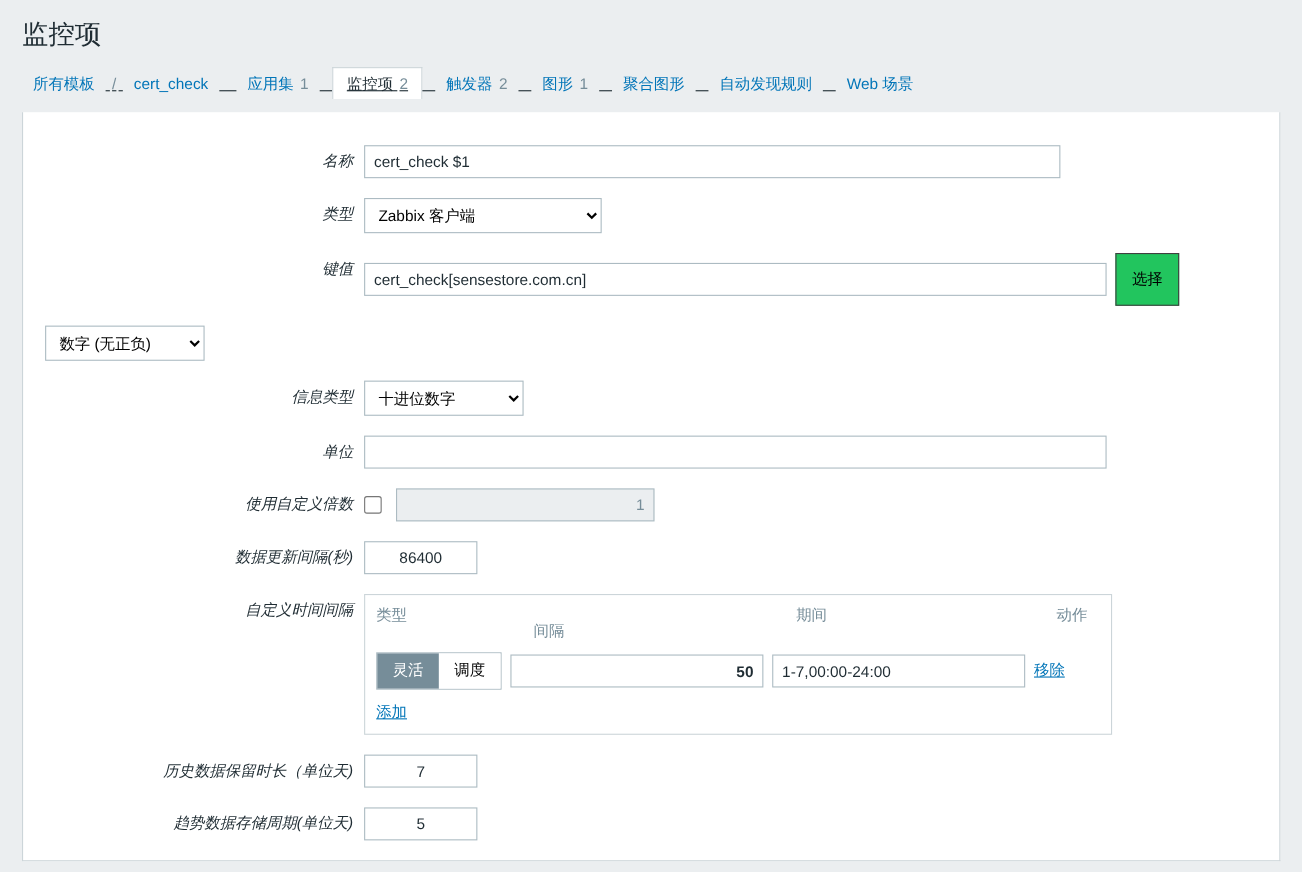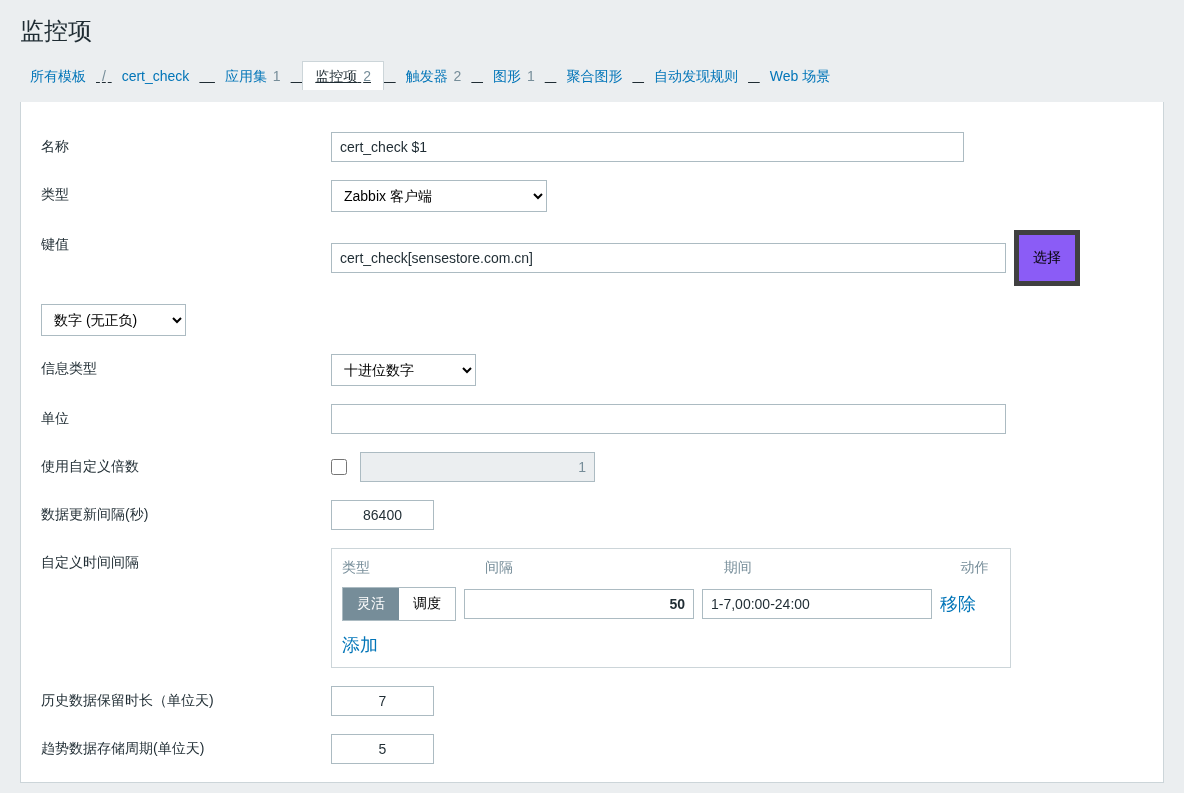--- a/index.html
+++ b/index.html
@@ -49,23 +49,25 @@
       border: 1px solid #ccd5d9;
       border-top: none;
     }
     .form-row {
       display: flex;
       align-items: flex-start;
       margin-bottom: 18px;
     }
     .form-label {
       width: 290px;
+      text-align: right;
       padding-right: 10px;
       padding-top: 6px;
       color: #1f2c33;
+      font-style: italic;
     }
     .form-field {
       flex: 1;
       display: flex;
       align-items: center;
       gap: 8px;
     }
     input[type="text"] {
       border: 1px solid #acbbc2;
       padding: 6px 8px;
@@ -88,38 +90,38 @@
       background: #fff;
       min-width: 145px;
       height: 32px;
     }
     input[type="checkbox"] {
       width: 16px;
       height: 16px;
       margin-right: 5px;
     }
     .btn {
-      border: 5px solid #404040;
-      background: #8b5cf6;
+      border: 1px solid #404040;
+      background: #22c55e;
       padding: 14px 14px;
       font-size: 14px;
       cursor: pointer;
     }
     .interval-table {
       border: 1px solid #ccd5d9;
       padding: 10px;
       width: 680px;
     }
     .interval-header {
       display: flex;
       margin-bottom: 10px;
       color: #768d99;
     }
     .interval-header > div:nth-child(1) { width: 145px; }
-    .interval-header > div:nth-child(2) { width: 242px; }
+    .interval-header > div:nth-child(2) { width: 242px; margin-top: 14px; }
     .interval-header > div:nth-child(3) { width: 240px; }
     .interval-header > div:nth-child(4) { width: 40px; }
     .interval-row {
       display: flex;
       align-items: center;
       gap: 8px;
       margin-bottom: 12px;
     }
     .segmented {
       display: inline-flex;
@@ -132,22 +134,23 @@
       font-size: 14px;
       cursor: pointer;
       background: #fff;
     }
     .segmented button.active-seg {
       background: #768d99;
       color: #fff;
     }
     .link-action {
       color: #0275b8;
+      text-decoration: underline;
       cursor: pointer;
-      font-size: 18px;
+      font-size: 14px;
     }
     .interval-input { width: 230px; text-align: right; font-weight: bold; }
     .period-input { width: 230px; }
     .add-link { margin-top: 8px; }
   </style>
 </head>
 <body>
 
 <div class="page-header">
   <h1 class="page-title">监控项</h1>

